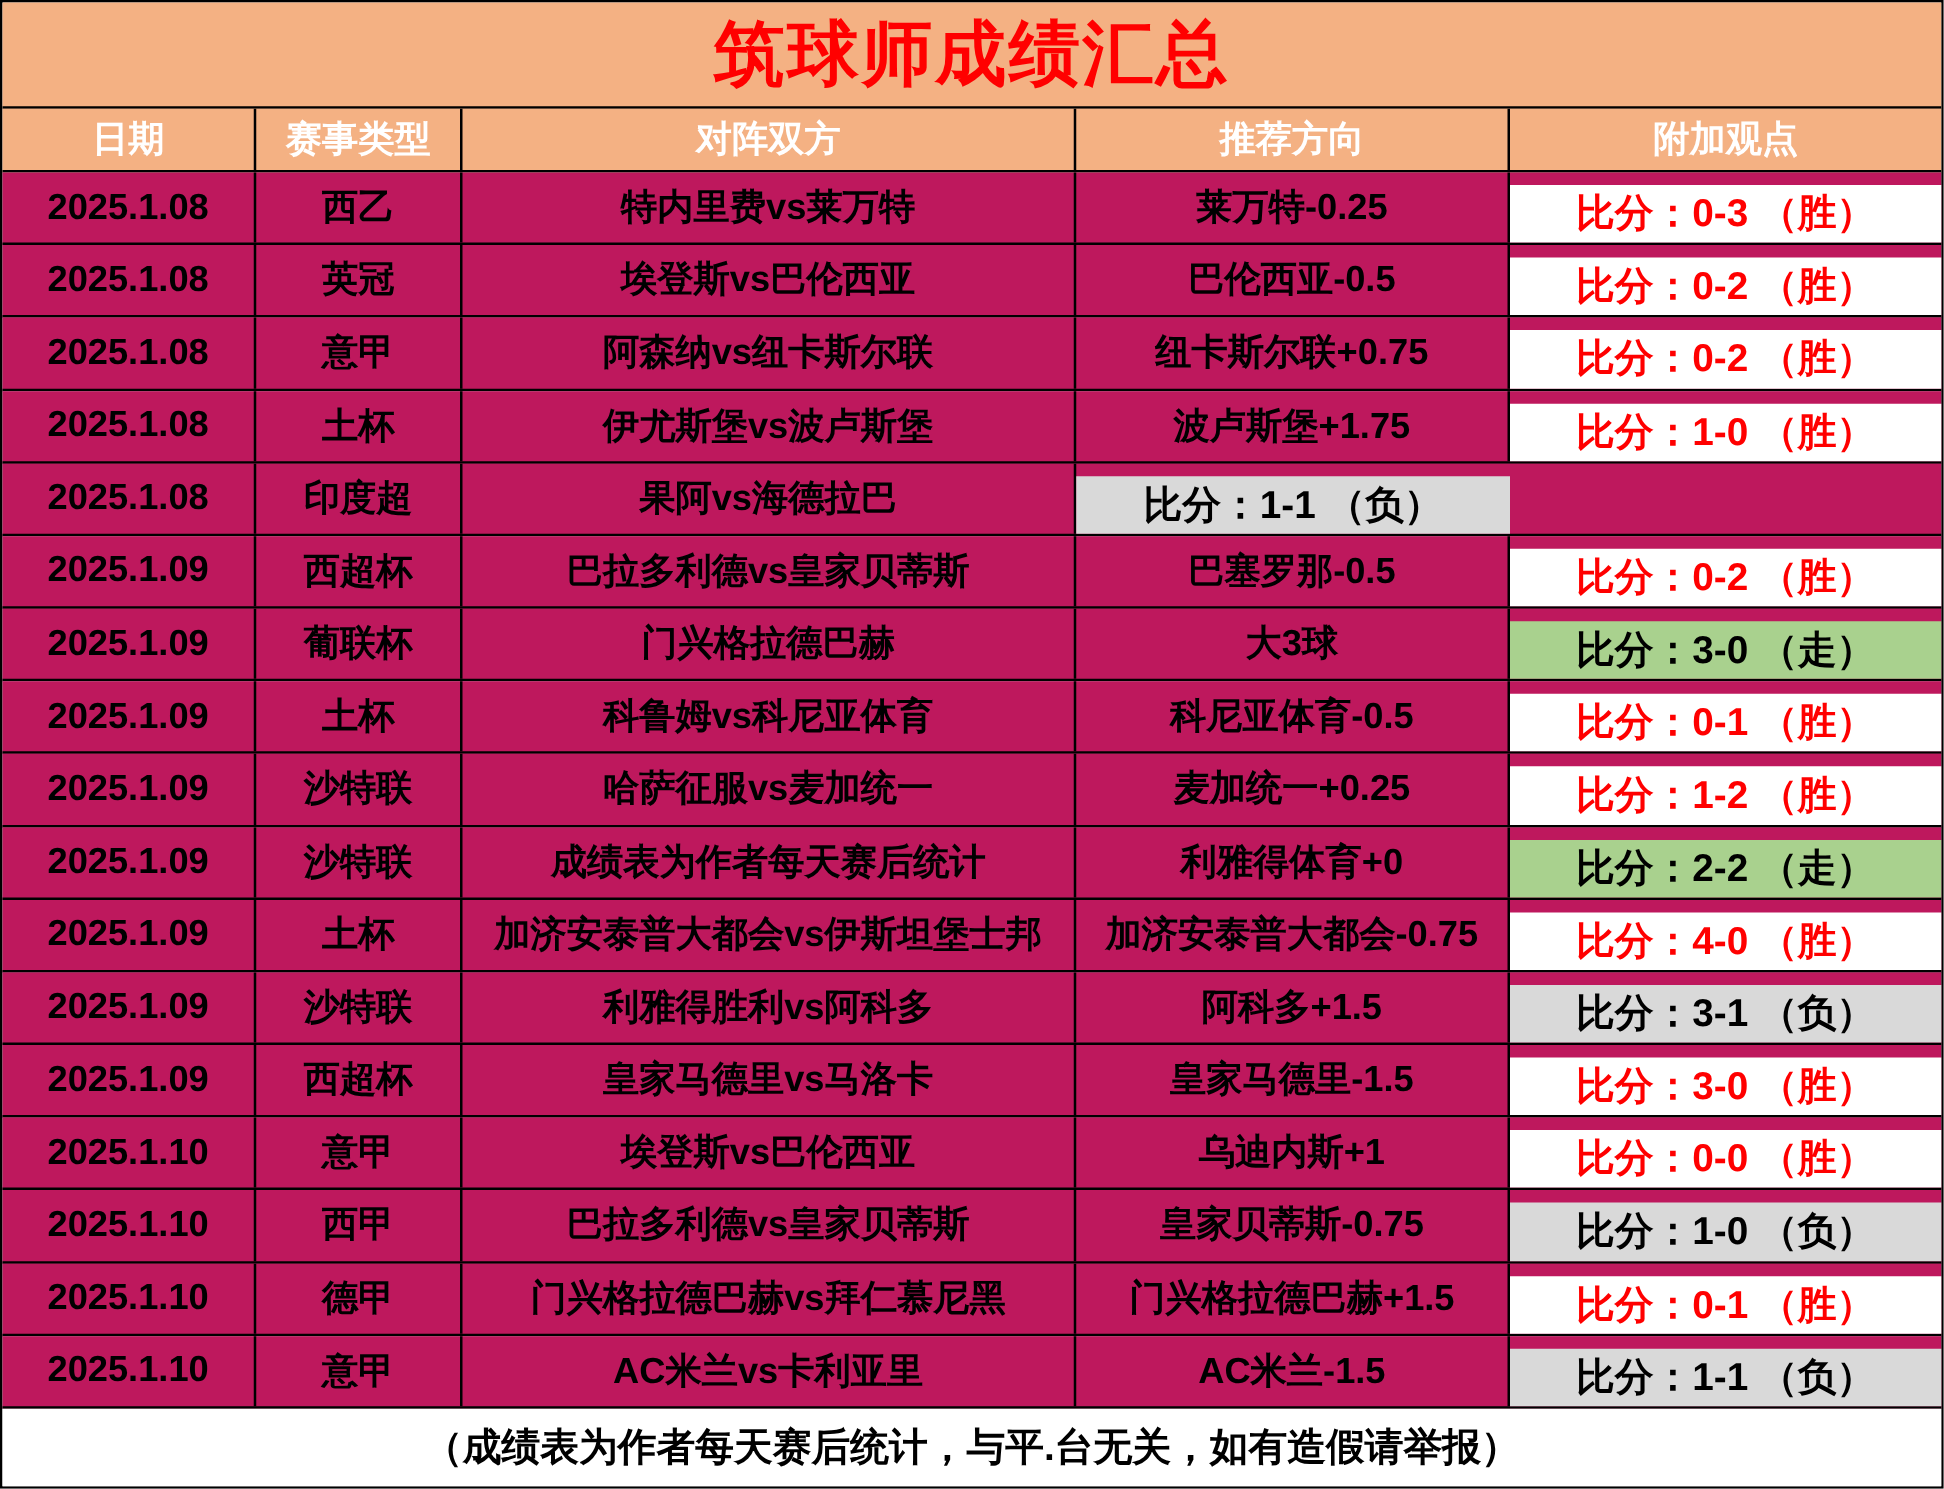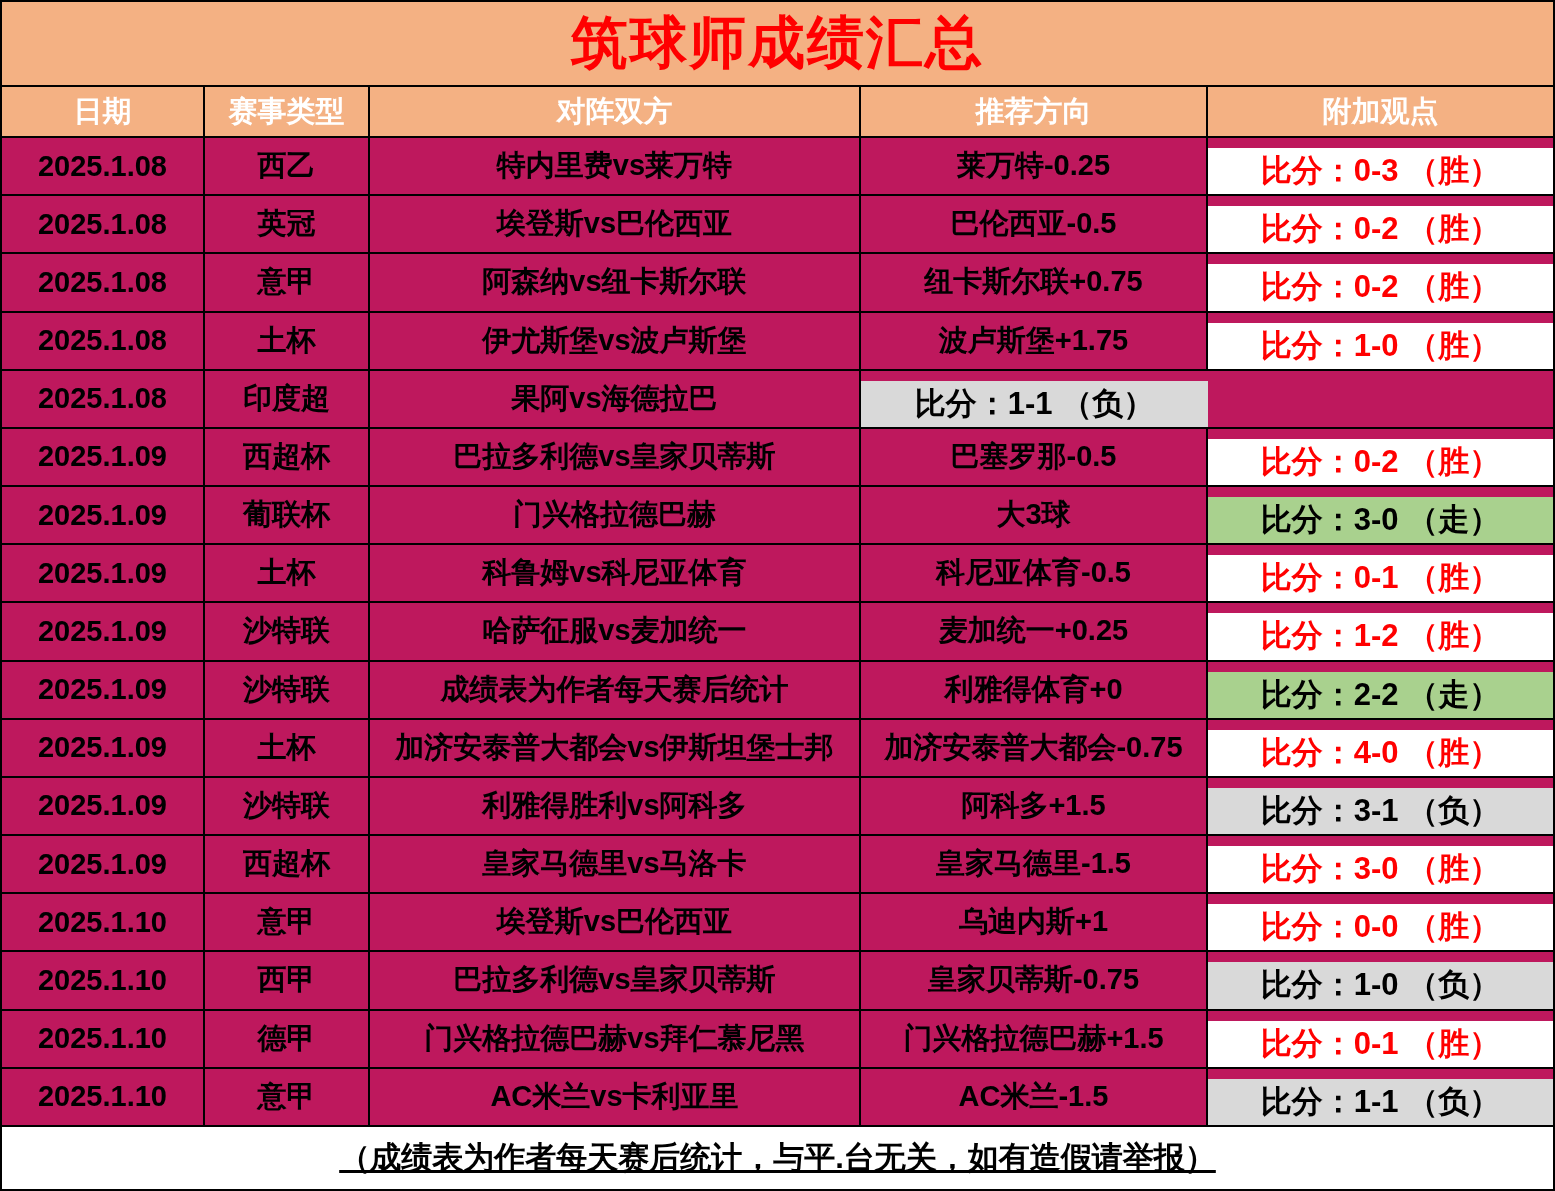--- a/index.html
+++ b/index.html
@@ -43,21 +43,21 @@
     white-space:nowrap; overflow:hidden;
   }
   .cell:last-child { border-right:none;margin-top:10px; }
   .cell.result { font-size:31px; }
   .result.win  { color:var(--red); background:#fff; }
   .result.push { color:#000; background:var(--green);text-align:right; }
   .result.loss { color:#000; background:var(--gray); }
   .footer-row {
     height:62px; flex:none; box-sizing:border-box;
     background:#fff; display:flex; align-items:center; justify-content:center;
-    font-size:31px; color:#000;text-decoration:underline;
+    font-size:31px; color:#000;
   }
 </style>
 </head>
 <body>
 
 <div class="sheet">
   <div class="title-row">筑球师成绩汇总</div>
 
   <div class="header-row">
     <div class="header-cell">日期</div>

